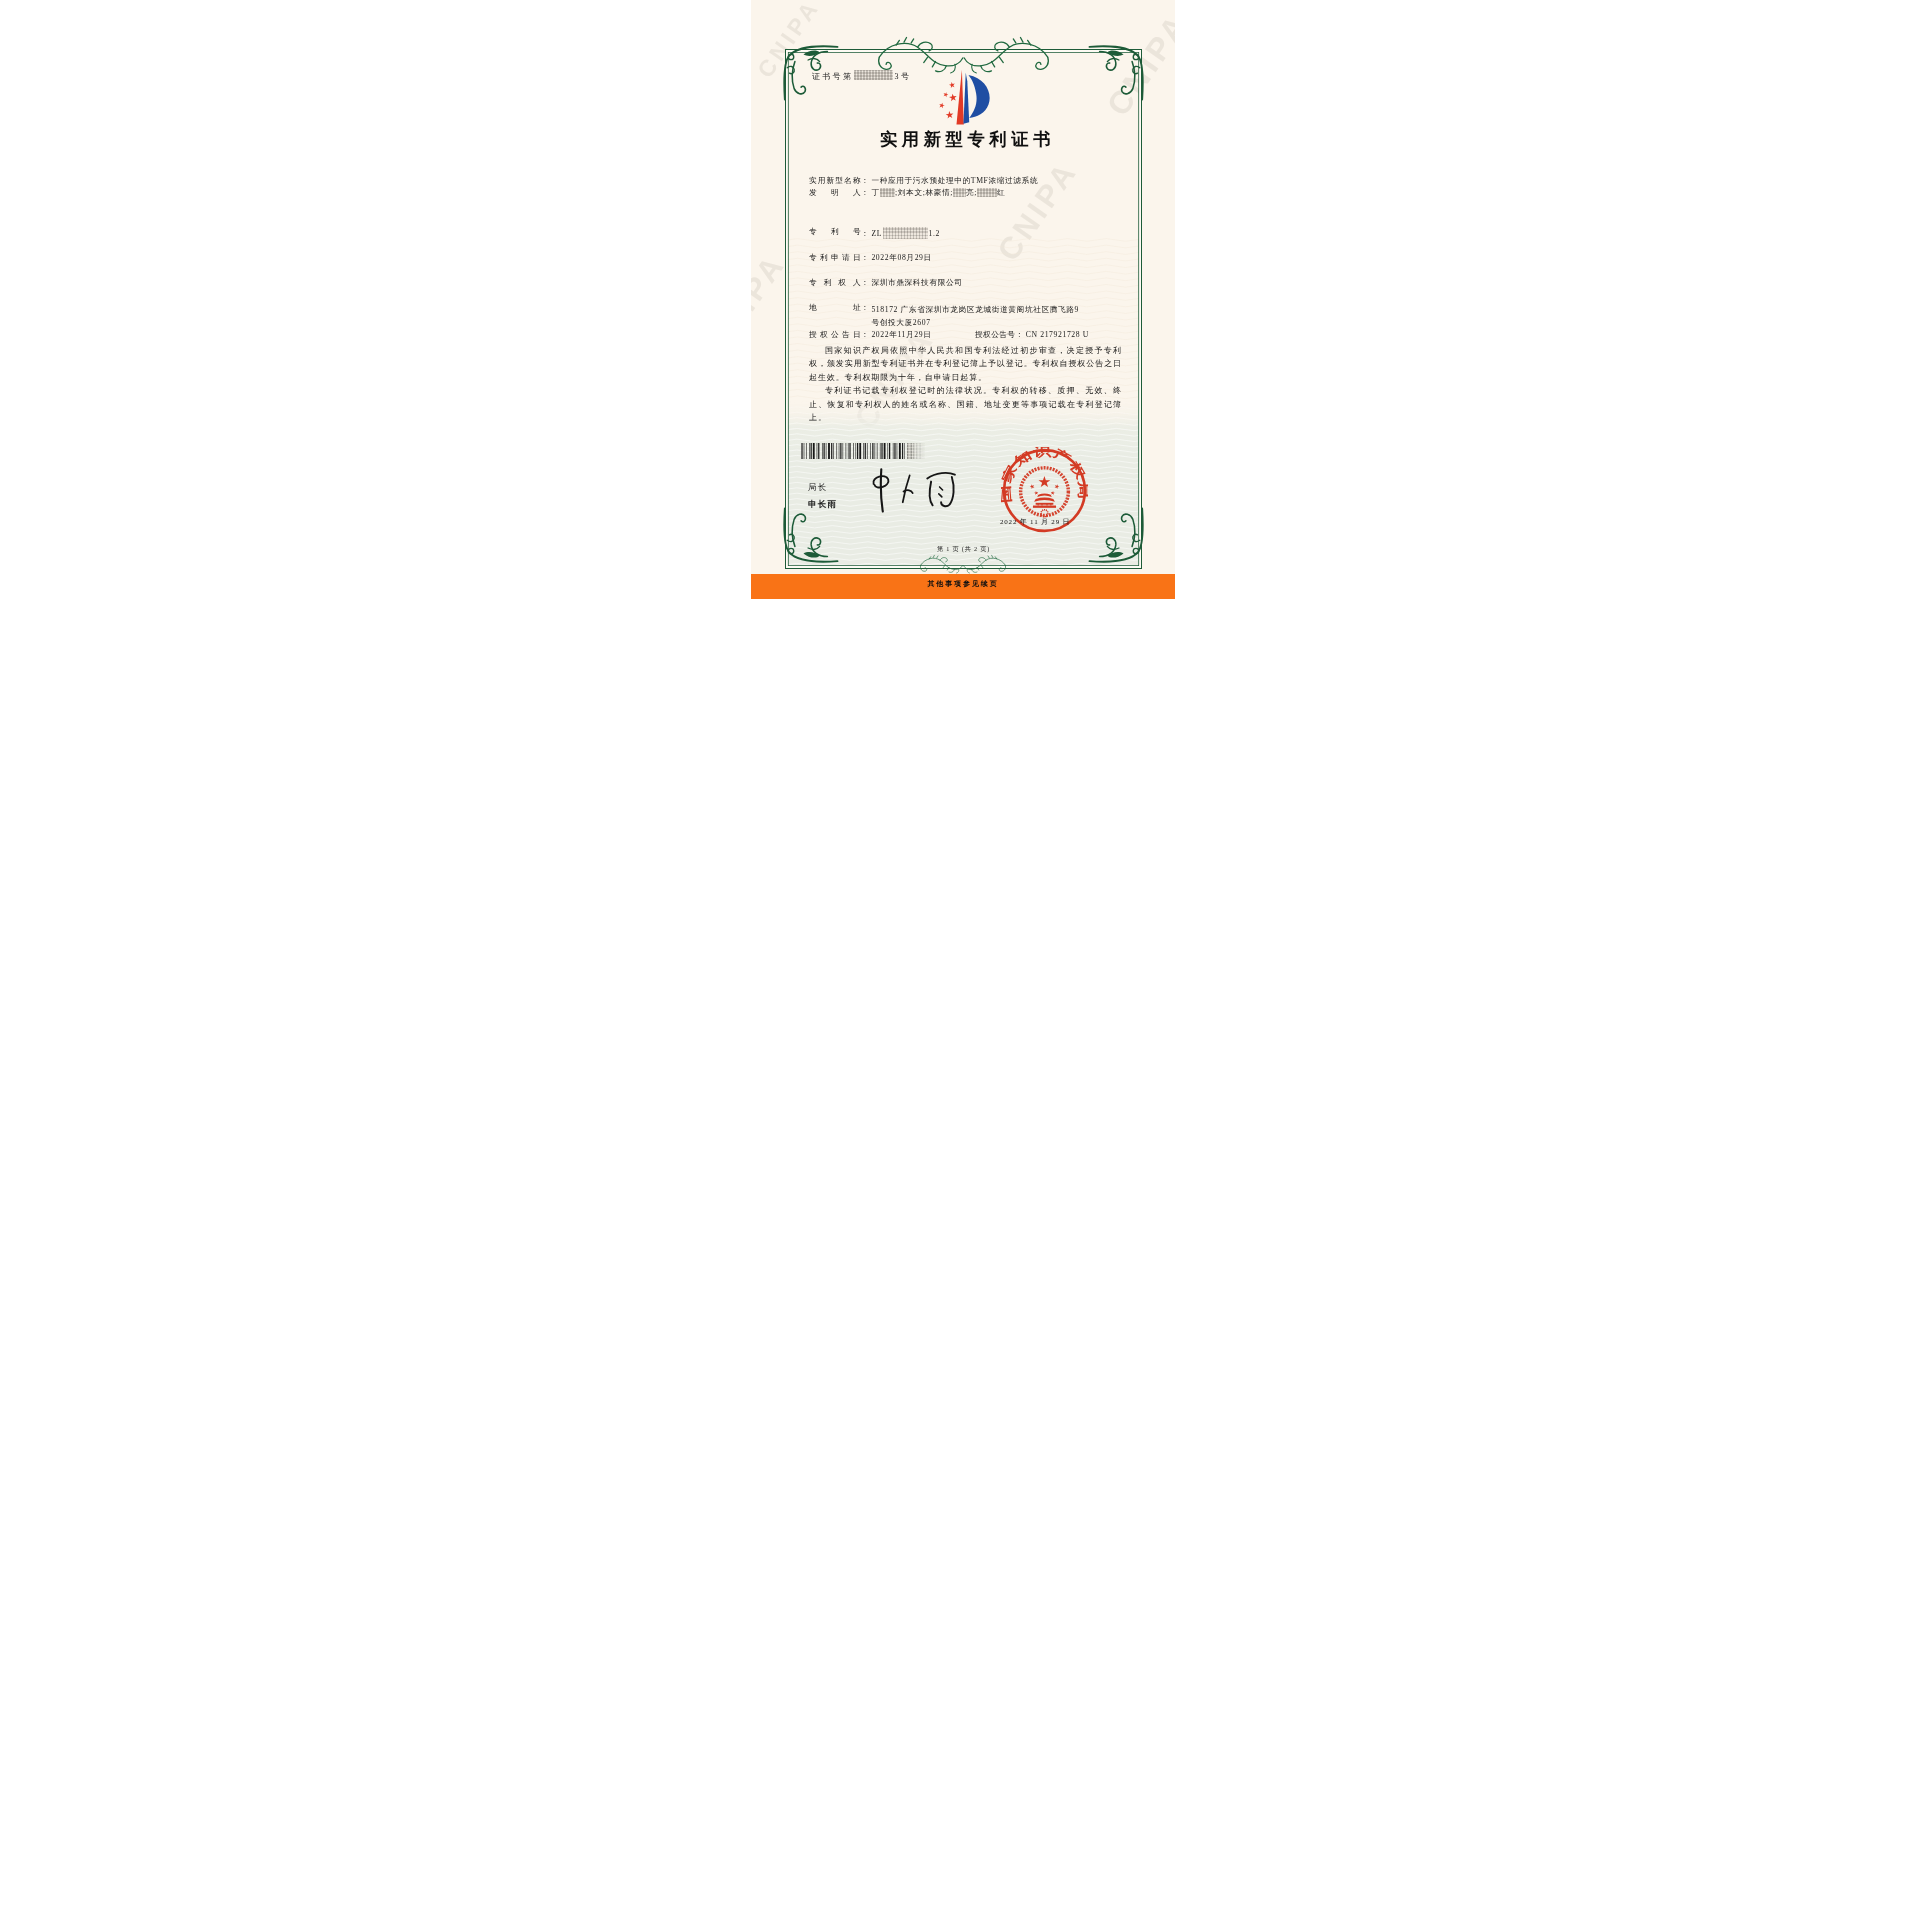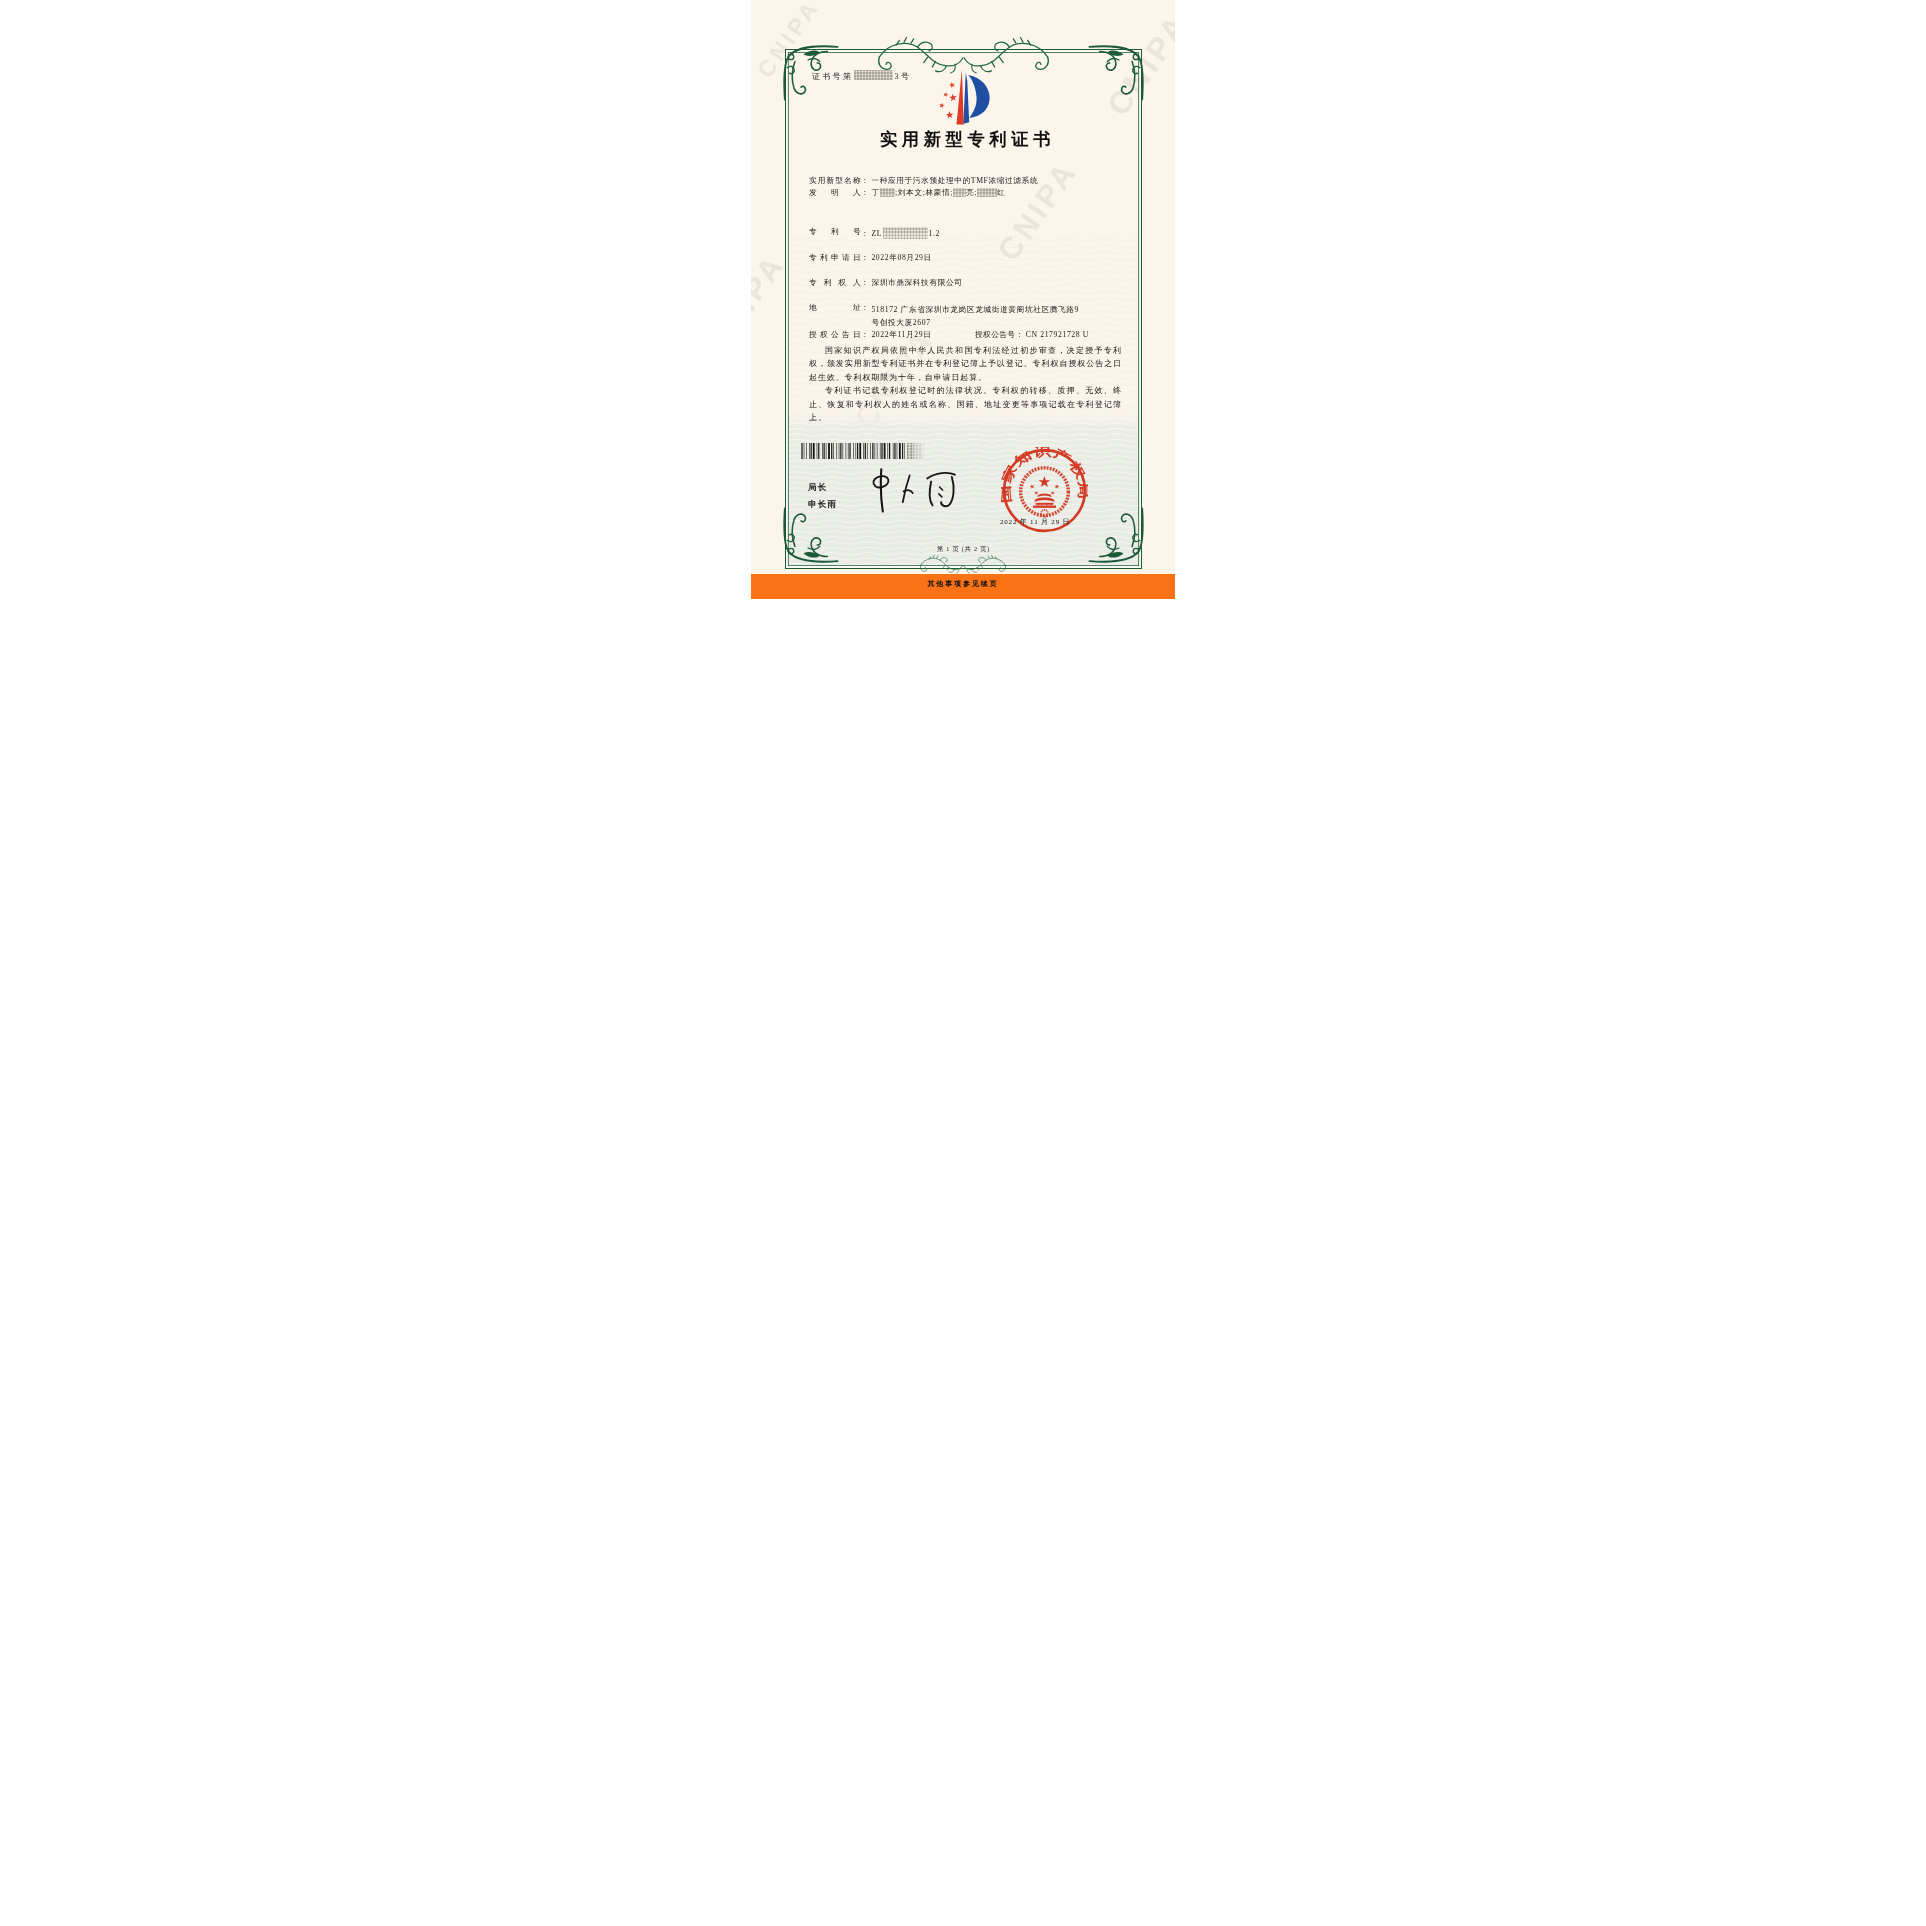--- a/index.html
+++ b/index.html
@@ -48,21 +48,21 @@
      background-blend-mode:multiply;filter:blur(0.3px);}
   .paras{position:absolute;z-index:4;left:58px;top:344px;width:313px;font-size:8px;line-height:13.4px;
          letter-spacing:0.9px;text-align:justify;color:#141414;}
   .paras p{margin:0;text-indent:2em;}
   
   .barcode{position:absolute;z-index:5;left:49px;top:443px;width:127px;height:16px;
      -webkit-mask-image:linear-gradient(to right,#000 0 80%,rgba(0,0,0,.3) 92%,transparent 100%);
              mask-image:linear-gradient(to right,#000 0 80%,rgba(0,0,0,.3) 92%,transparent 100%);}
   .barcode .mosaic{position:absolute;right:2.3px;top:0;width:17.7px;height:16px;}
   
-  .sig-title{position:absolute;z-index:5;left:57px;top:482px;font-size:8.5px;font-weight:bold;letter-spacing:1.2px;}
+  .sig-title{position:absolute;z-index:5;left:57px;top:482px;font-size:8.5px;font-weight:normal;letter-spacing:1.2px;}
   .sig-name{position:absolute;z-index:5;left:57px;top:499px;font-size:8.5px;font-weight:bold;letter-spacing:1.2px;}
   .sig-script{position:absolute;z-index:5;left:98px;top:467px;width:119px;height:46px;}
   .seal{position:absolute;z-index:5;left:250px;top:447px;width:87px;height:87px;opacity:.94;}
   .seal-date{position:absolute;z-index:6;left:249px;width:91px;top:517px;text-align:left;
              font-size:7px;letter-spacing:0.8px;color:#111;}
   .footer{position:absolute;z-index:6;left:34px;width:357px;top:545px;text-align:center;font-size:6.2px;color:#222;letter-spacing:0.8px;}
   .noteband{position:absolute;z-index:9;left:0;top:574px;width:424px;height:25.4px;background:#f97316;}
   .note{margin-top:5.4px;text-align:center;font-size:7px;font-weight:bold;letter-spacing:1.9px;color:#111;}
 </style>
 </head>

